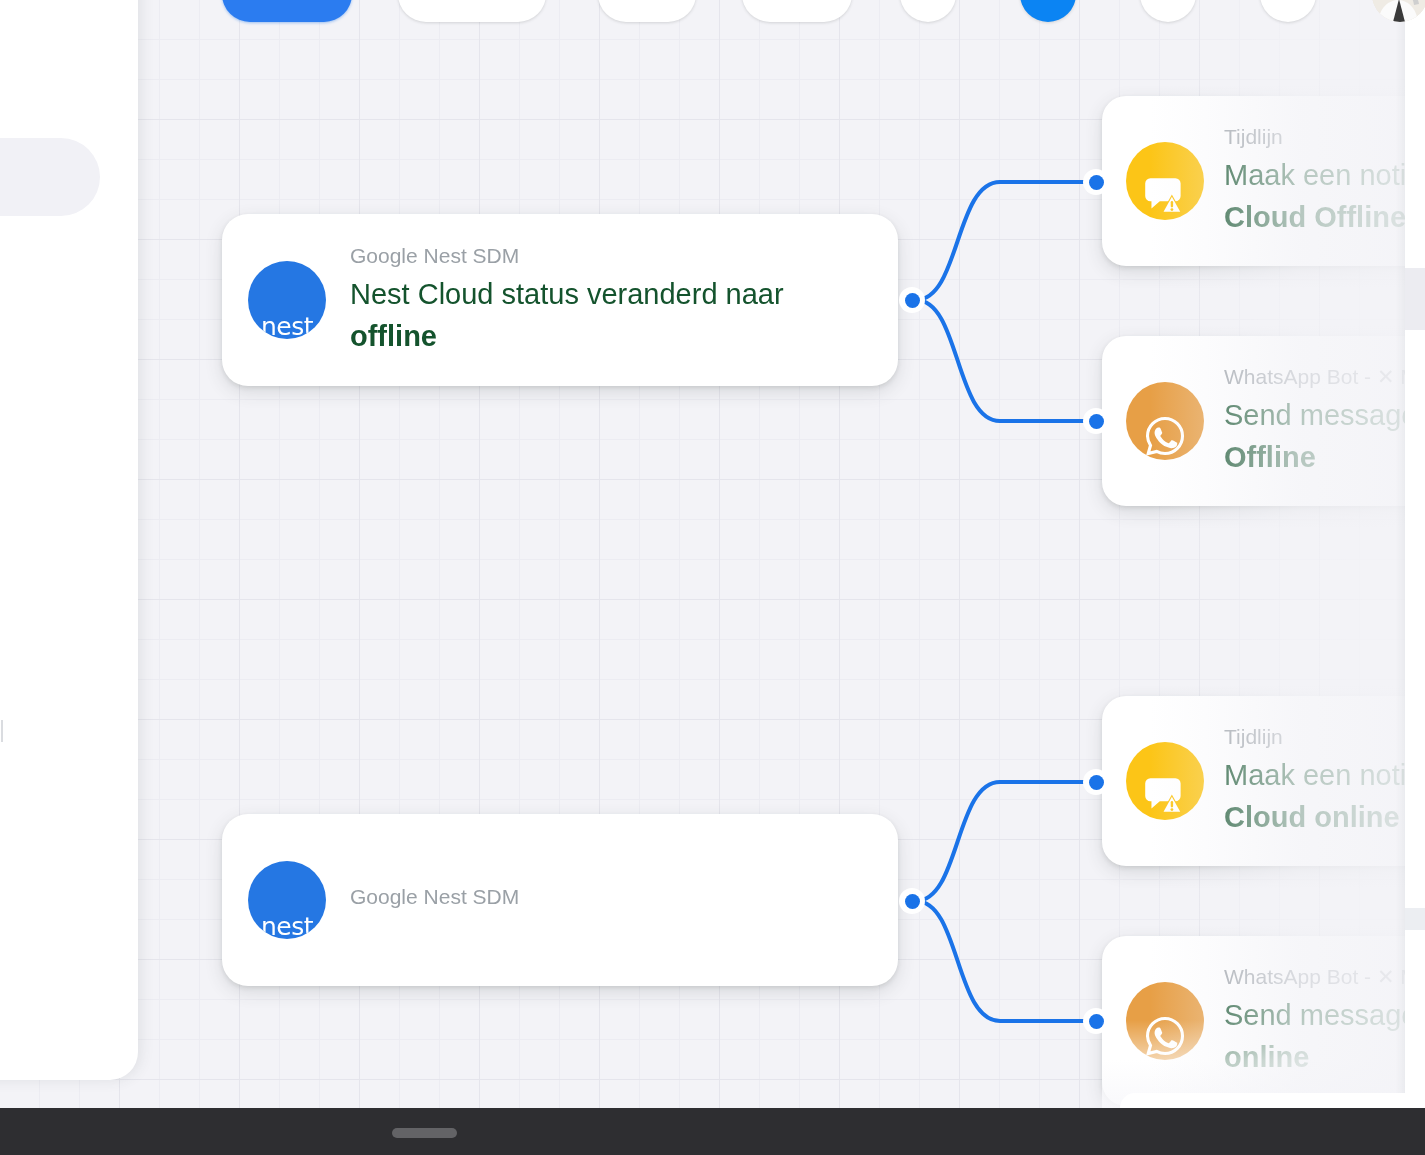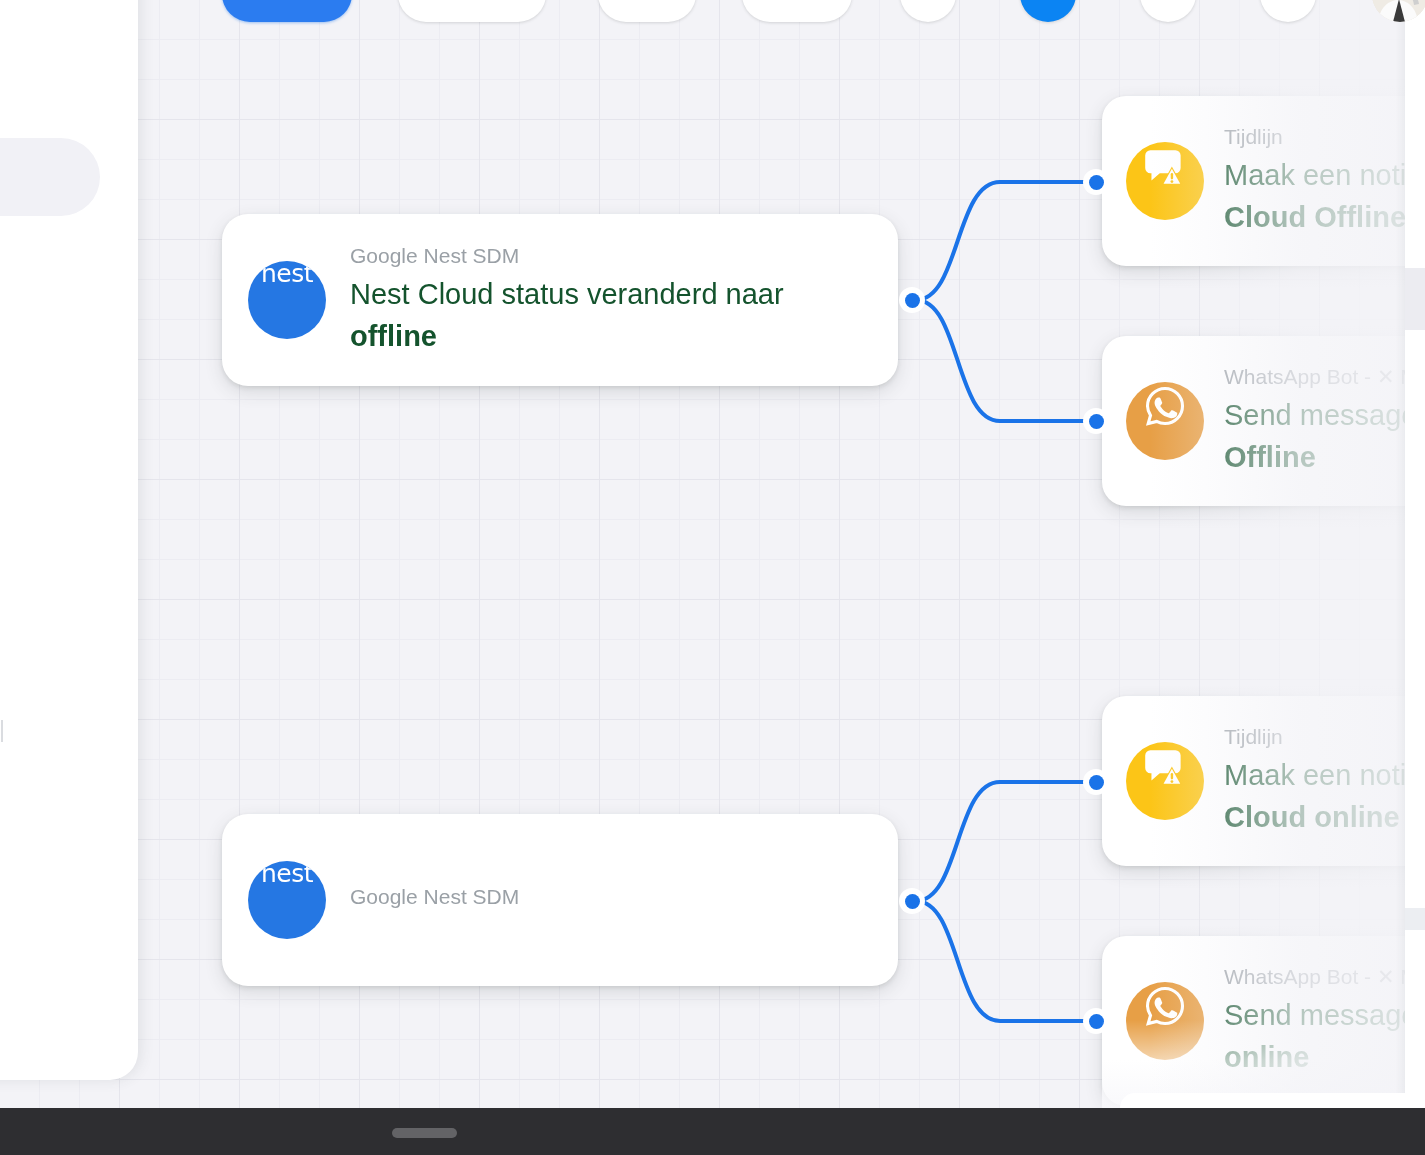--- a/index.html
+++ b/index.html
@@ -79,21 +79,21 @@
   .node-action.a1 { top: 96px;  height: 170px; }
   .node-action.a2 { top: 336px; height: 170px; }
   .node-action.a3 { top: 696px; height: 170px; }
   .node-action.a4 { top: 936px; height: 170px; }
 
   
   .icon-circle {
     flex: 0 0 auto;
     border-radius: 50%;
     display: flex;
-    align-items: flex-start;
+    align-items: flex-end;
     justify-content: center;
     overflow: hidden;
   }
   .icon-nest {
     width: 78px; height: 78px;
     background: #2577E3;
   }
   .nest-word {
     color: #ffffff;
     font-size: 25px;

